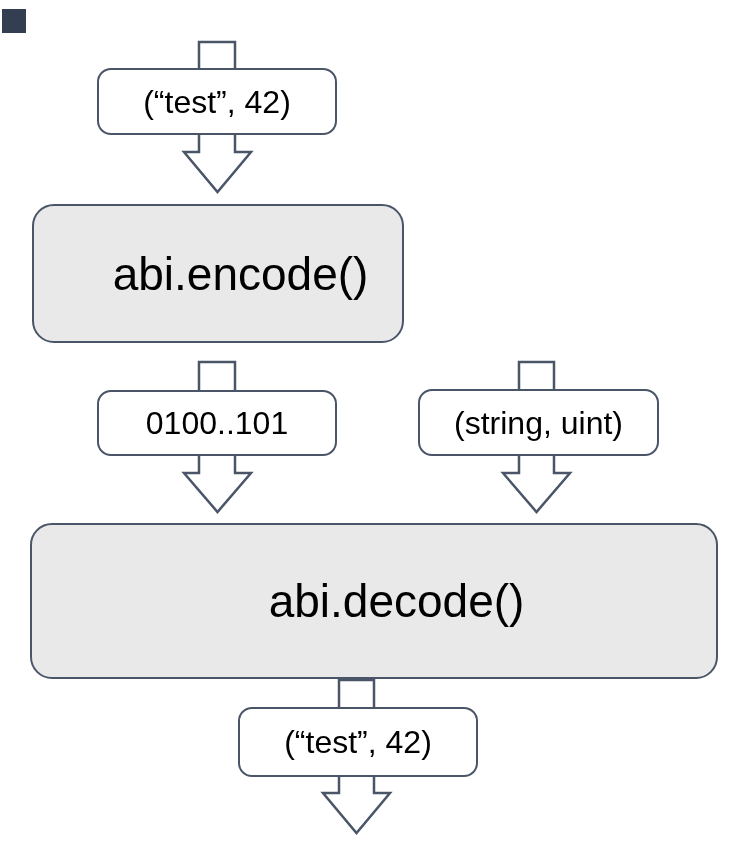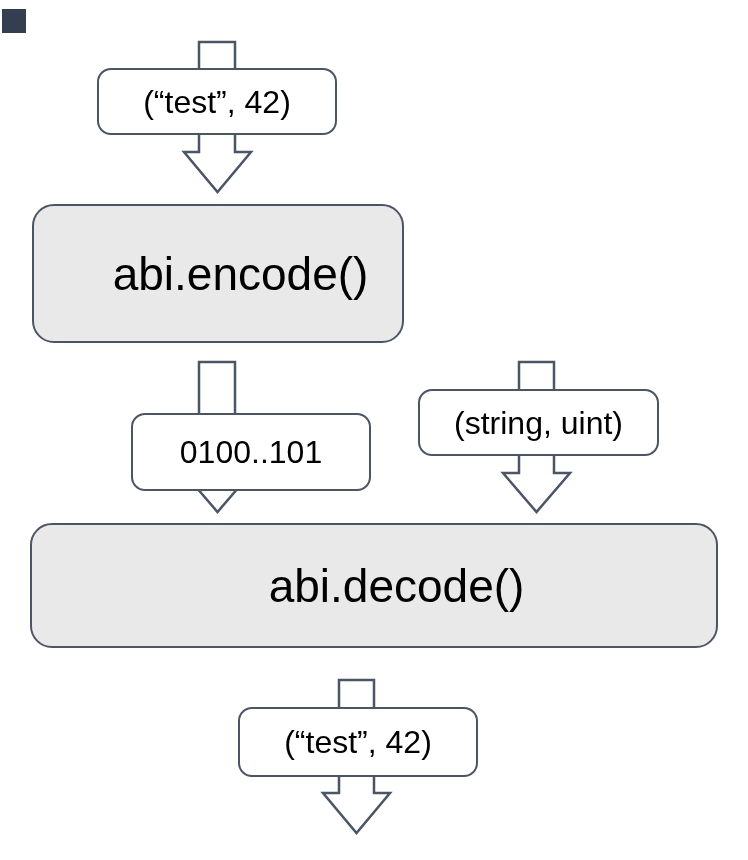--- a/index.html
+++ b/index.html
@@ -48,23 +48,23 @@
   }
   .process {
     background: var(--process-fill, #e9e9e9);
     border: 2.5px solid var(--border, #4a5568);
     border-radius: 22px;
     font-size: 46px;
     padding-left: 45px;
   }
   [data-name="node-input-tuple"]   { left: 97px;  top: 68px;  width: 240px; height: 67px; }
   [data-name="node-abi-encode"]    { left: 32px;  top: 204px; width: 372px; height: 139px; }
-  [data-name="node-encoded-bytes"] { left: 97px;  top: 413px; width: 240px; height: 78px; margin-left: 34px; }
+  [data-name="node-encoded-bytes"] { left: 97px;  top: 390px; width: 240px; height: 66px; }
   [data-name="node-types-tuple"]   { left: 418px; top: 389px; width: 241px; height: 67px; }
-  [data-name="node-abi-decode"]    { left: 30px;  top: 523px; width: 688px; height: 125px; }
+  [data-name="node-abi-decode"]    { left: 30px;  top: 523px; width: 688px; height: 156px; }
   [data-name="node-output-tuple"]  { left: 238px; top: 707px; width: 240px; height: 70px; }
   [data-name="corner-marker"] {
     position: absolute;
     left: 2px;
     top: 9px;
     width: 24px;
     height: 24px;
     background: var(--marker, #333f50);
     z-index: 2;
   }

